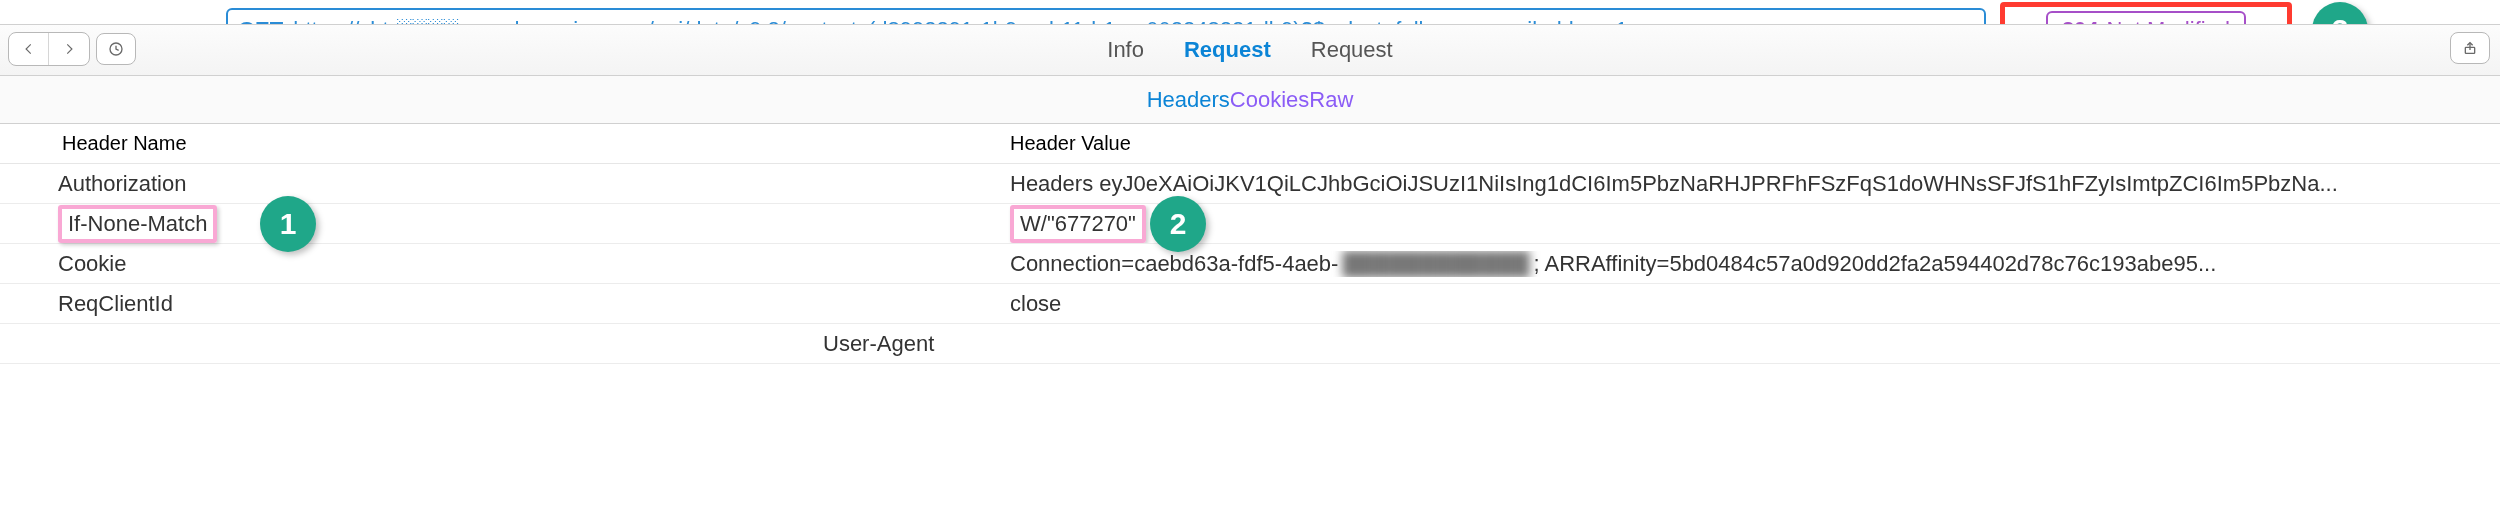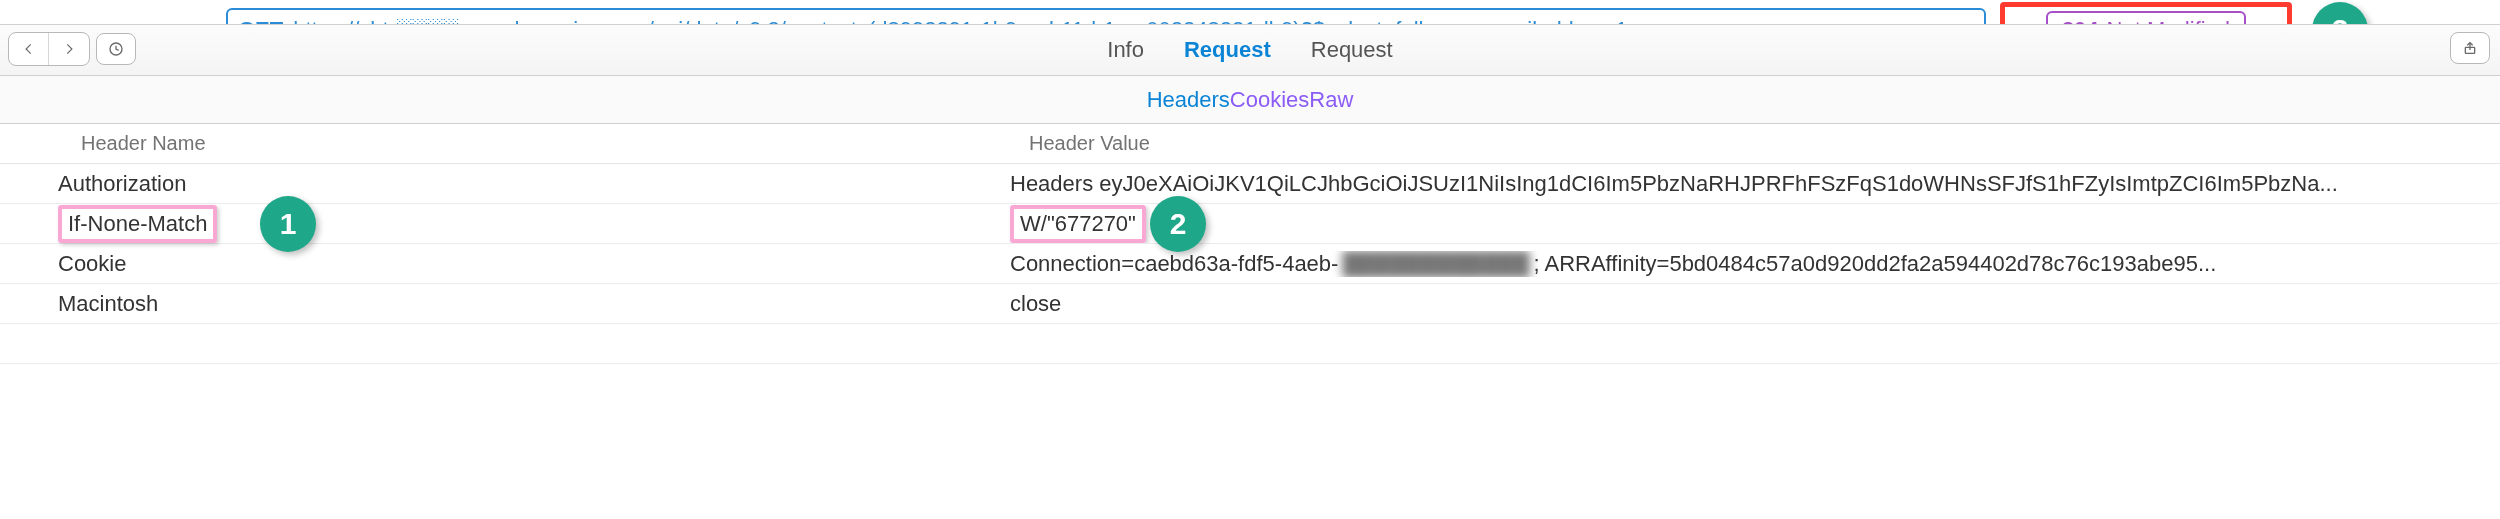--- a/index.html
+++ b/index.html
@@ -55,21 +55,21 @@
   .main-tab { color: #555; font-size: 22px; cursor: pointer; }
   .main-tab.active { color: #0b84d6; font-weight: bold; }
 
   
   .subtabs-row { height: 48px; border-bottom: 1px solid #d0d0d0; display: flex; justify-content: center; align-items: center; background: #fafafa; }
   .sub-tab { color: #8b5cf6; font-size: 22px; cursor: pointer; }
   .sub-tab.active { color: #0b84d6; }
 
   
   .htable { width: 100%; }
-  .hthead { display: flex; height: 40px; align-items: center; border-bottom: 1px solid #e6e6e6; color: #737373; font-size: 20px; padding-left: 19px; }
+  .hthead { display: flex; height: 40px; align-items: center; border-bottom: 1px solid #e6e6e6; color: #000000; font-size: 20px; }
   .col-name { width: 970px; padding-left: 62px; }
   .col-value { flex: 1; padding-left: 40px; position: relative; }
 
   .hrow { display: flex; height: 40px; align-items: center; border-bottom: 1px solid #ececec; font-size: 22px; justify-content: center; }
   .hrow .col-name { padding-left: 58px; }
   .hrow .col-value { padding-left: 40px; white-space: nowrap; overflow: hidden; text-overflow: ellipsis; padding-right: 50px; }
 
   .redbox-inline { display: inline-block; border: 4px solid #f9a8d4; border-radius: 3px; padding: 0 6px; line-height: 30px; box-shadow: 2px 2px 4px rgba(0,0,0,0.2); }
 
   .row-callout-1 { position: absolute; left: 260px; top: 0; transform: translateY(-8px); }
@@ -153,19 +153,20 @@
         <div class="col-name"><span class="redbox-inline">If-None-Match</span></div>
         <div class="col-value"><span class="redbox-inline">W/"677270"</span></div>
         <div class="callout row-callout-1">1</div>
         <div class="callout row-callout-2">2</div>
       </div>
       <div class="hrow row-rel">
         <div class="col-name">Cookie</div>
         <div class="col-value"><span>Connection=caebd63a-fdf5-4aeb-</span><span class="blur">████████████</span><span>; ARRAffinity=5bd0484c57a0d920dd2fa2a594402d78c76c193abe95...</span></div>
       </div>
       <div class="hrow row-rel">
-        <div class="col-name">Macintosh</div>
+        <div class="col-name">ReqClientId</div>
         <div class="col-value">close</div>
       </div>
       <div class="hrow row-rel">
+        <div class="col-name">User-Agent</div>
       </div>
     </div>
 </div>
 
 </body></html>

